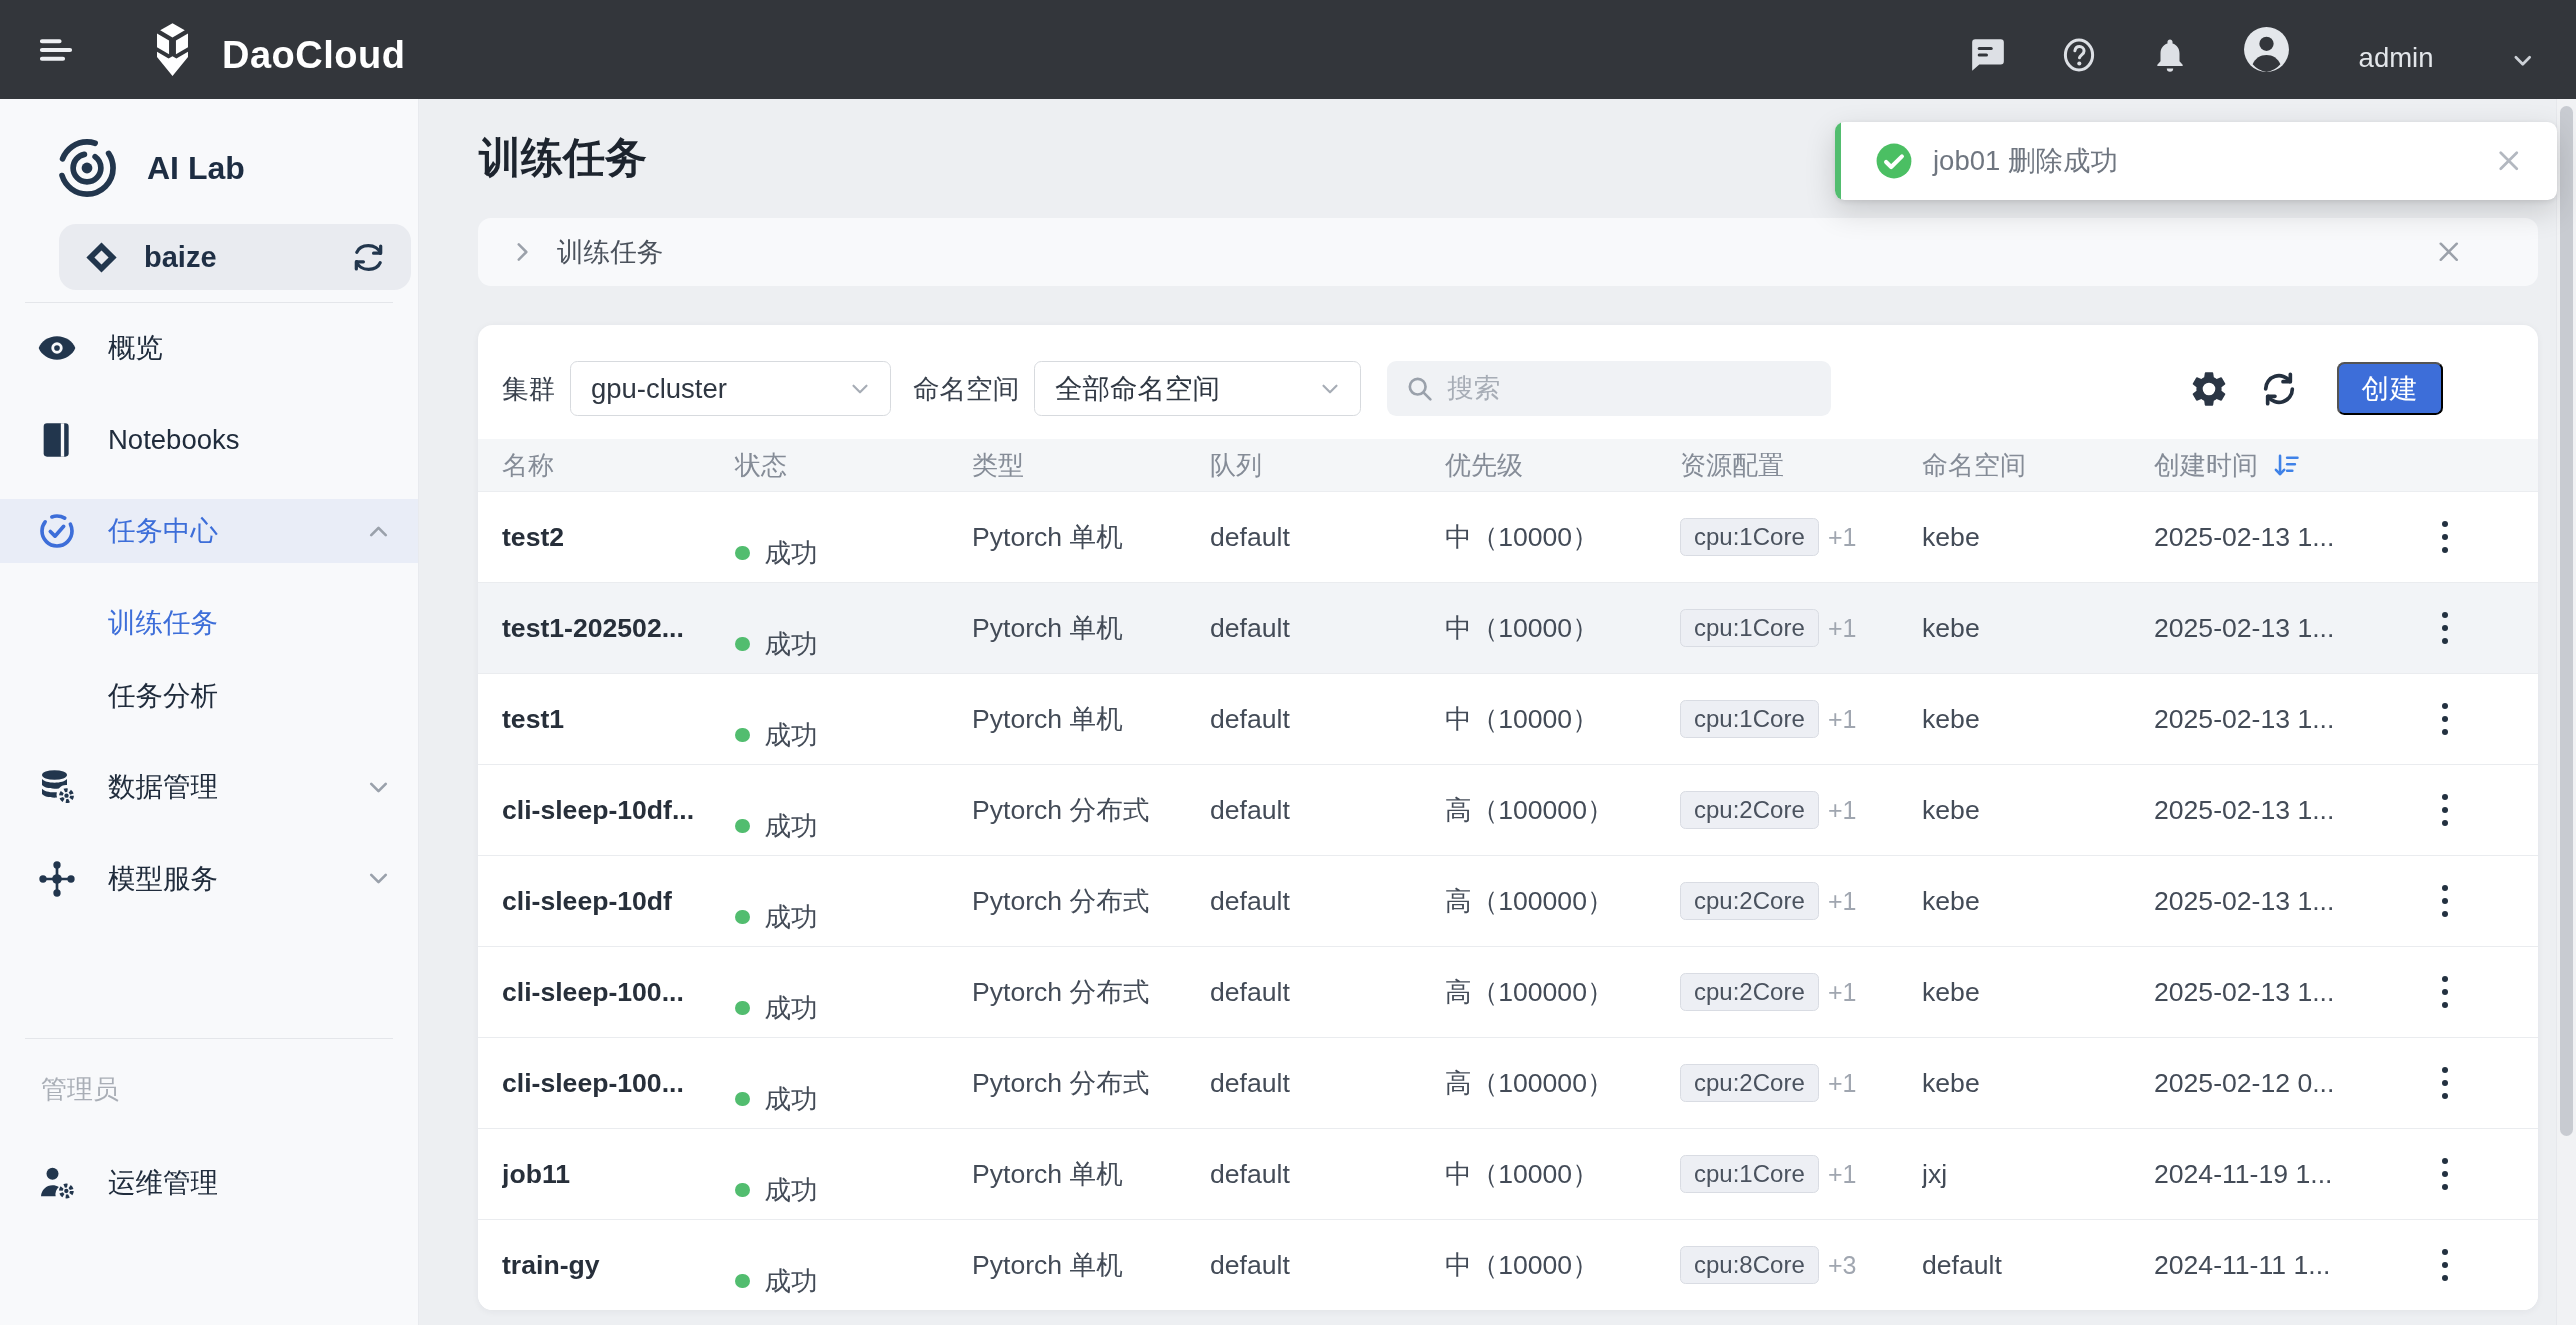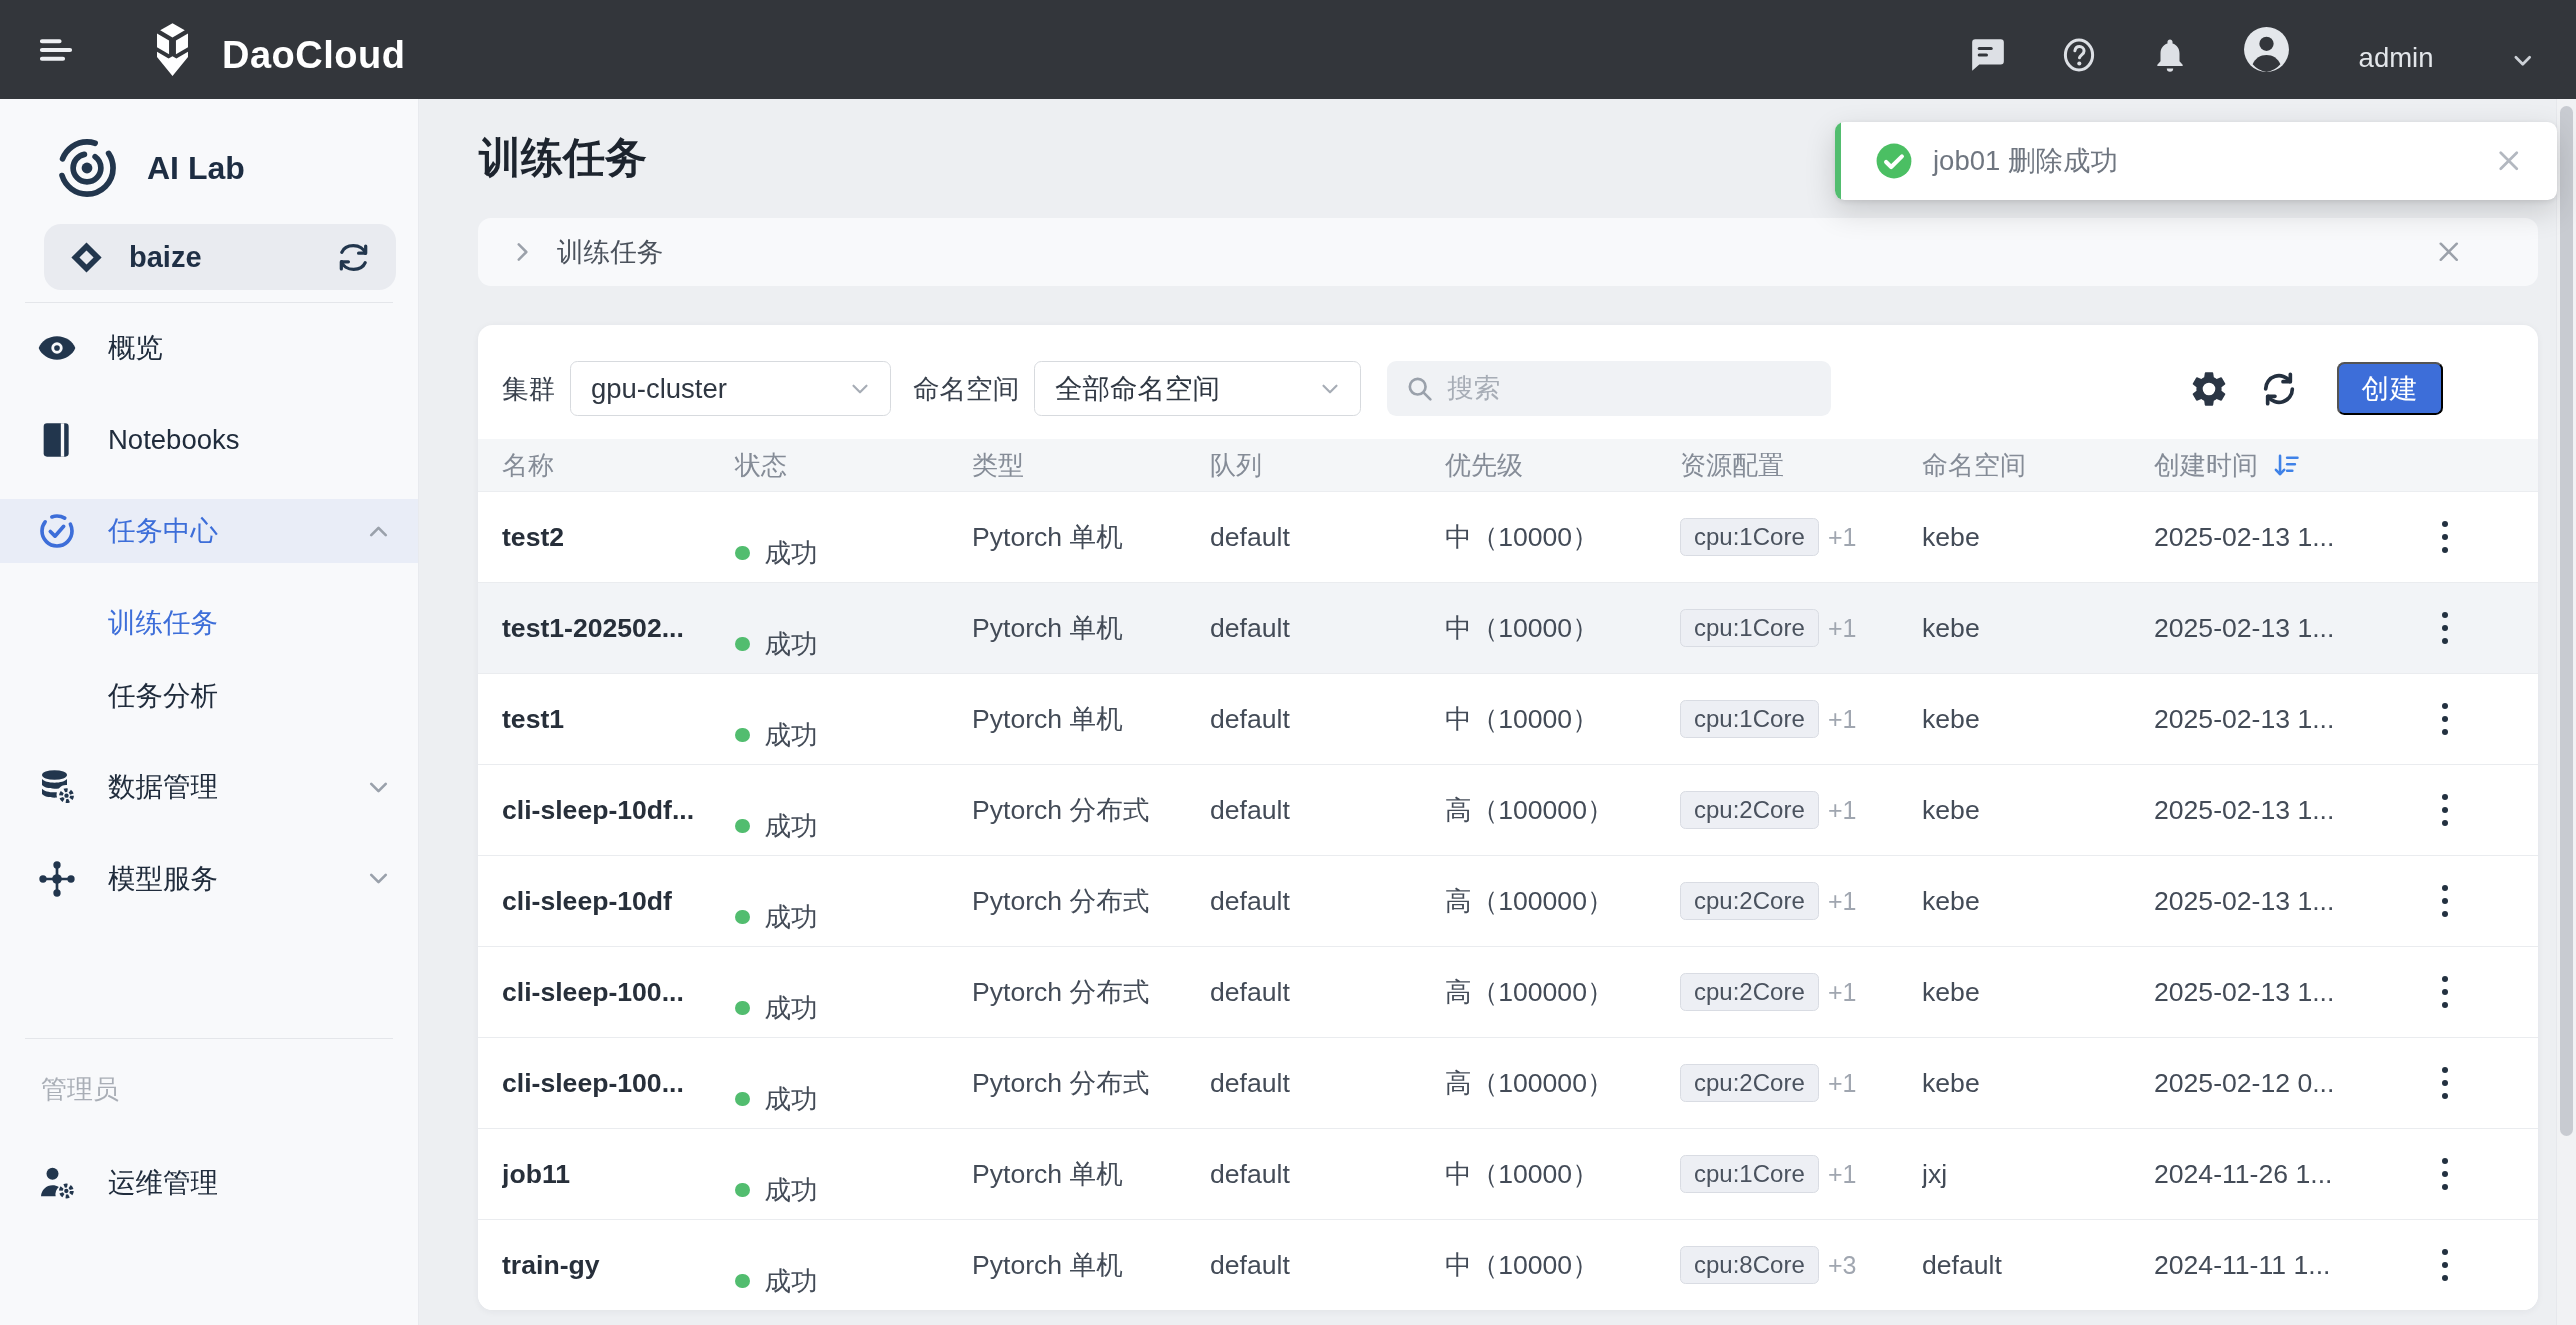--- a/index.html
+++ b/index.html
@@ -25,21 +25,21 @@
   .avatar { width:49px; height:49px; cursor:pointer; }
   .admin-name { font-size:27.5px; color:#e3e6ea; margin-left:14.7px; cursor:pointer; }
   .tb-caret { width:27.5px; height:27.5px; color:#cdd1d7; margin-left:22px; cursor:pointer; }
 
   
   .sidebar { position:absolute; top:99px; bottom:0; left:0; width:419px; background:#f8f9fb;
     border-right:0.9px solid #e8eaee; z-index:2; }
   .product { position:absolute; top:35px; left:53px; display:flex; align-items:center; gap:26px; }
   .product-icon { width:68px; height:68px; color:#22364d; }
   .product-name { font-size:32px; font-weight:600; color:#1d2d42; }
-  .workspace { position:absolute; top:125px; left:44px; width:352px; height:66px; background:#e9ebf0;
+  .workspace { position:absolute; top:125px; left:59px; width:352px; height:66px; background:#e9ebf0;
     border-radius:17px; display:flex; align-items:center; padding:0 24px; cursor:pointer; }
   .ws-icon { width:37px; height:37px; color:#22364d; }
   .ws-name { font-size:29px; font-weight:700; color:#1f2f45; margin-left:24px; }
   .ws-swap { width:37px; height:37px; color:#22364d; margin-left:auto; cursor:pointer; }
   .side-div { position:absolute; left:25px; right:25px; height:0.9px; background:#e4e6ea; }
   .div1 { top:203px; } .div2 { top:939px; }
   .nav { position:absolute; top:217px; left:0; right:0; }
   .nav-item { height:64px; display:flex; align-items:center; padding:0 25px 0 37px;
     margin-bottom:27.5px; font-size:27.5px; font-weight:500; color:#202c3c; cursor:pointer; }
   .nav-icon { width:40px; height:40px; margin-right:31px; flex:none; color:#22364d; }
@@ -572,21 +572,21 @@
       <span>成功</span>
     </div>
     <div class="cell">Pytorch 单机</div>
     <div class="cell">default</div>
     <div class="cell">中（10000）</div>
     <div class="cell res">
       <span class="tag">cpu:1Core</span>
       <span class="more">+1</span>
     </div>
     <div class="cell">jxj</div>
-    <div class="cell">2024-11-26 1...</div>
+    <div class="cell">2024-11-19 1...</div>
     <div class="cell">
       <span class="kebab">
               <i></i>
               <i></i>
               <i></i>
             </span>
     </div>
   </div>
 
   <div class="trow grid">

